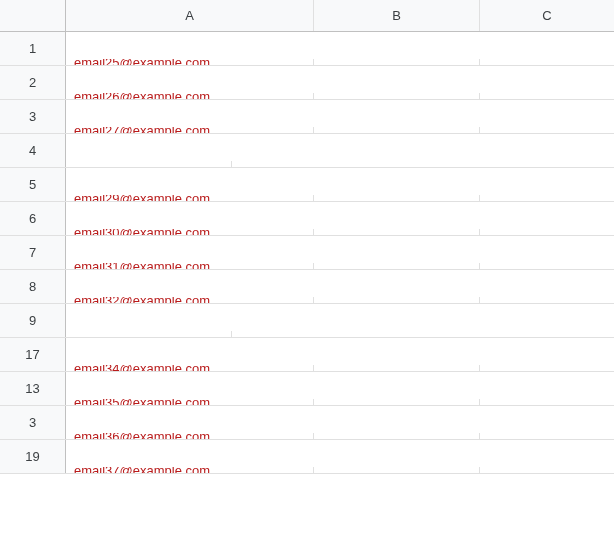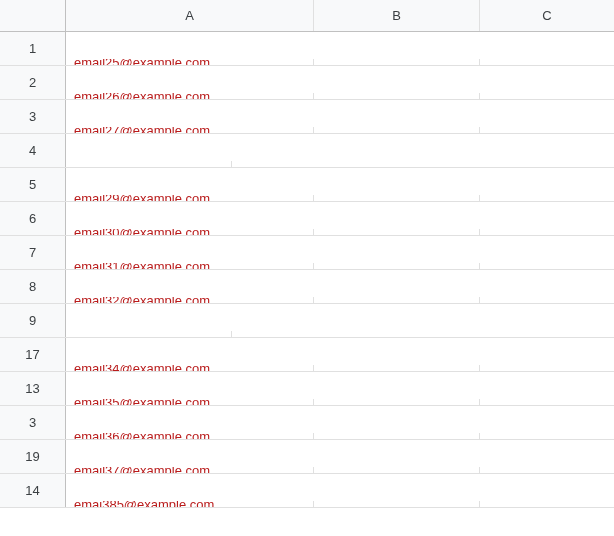--- a/index.html
+++ b/index.html
@@ -174,21 +174,15 @@
     <div class="cell col-c"></div>
   </div>
 
   <div class="data-row">
     <div class="row-header">19</div>
     <div class="cell col-a">email37@example.com</div>
     <div class="cell col-b"></div>
     <div class="cell col-c"></div>
   </div>
 
-  <div class="data-row">
-    <div class="row-header">14</div>
-    <div class="cell col-a">emai385@example.com</div>
-    <div class="cell col-b"></div>
-    <div class="cell col-c"></div>
-  </div>
 
 
 </div>
 
 </body></html>

